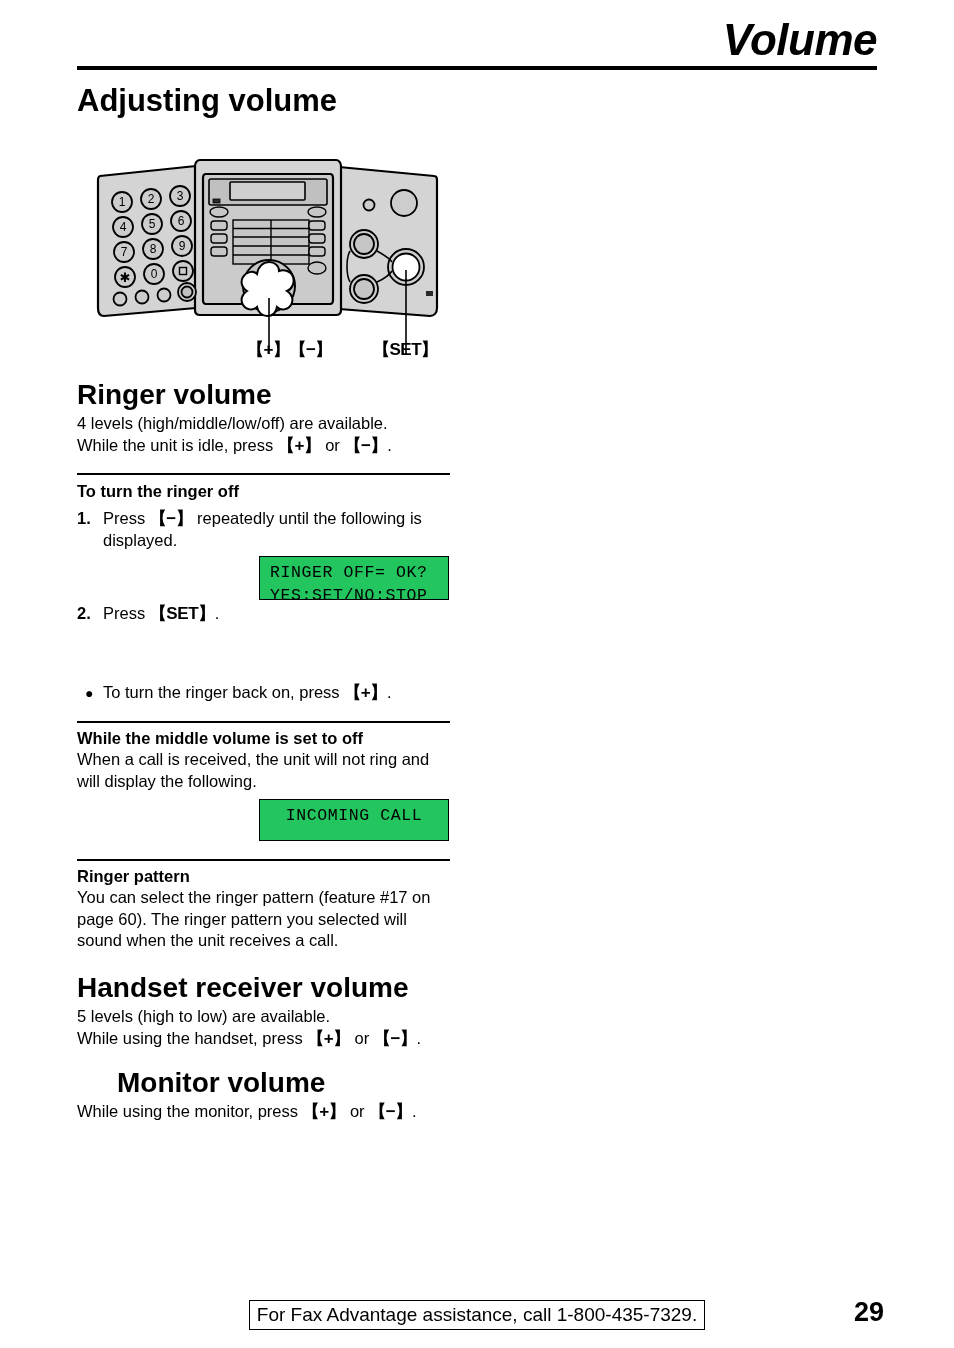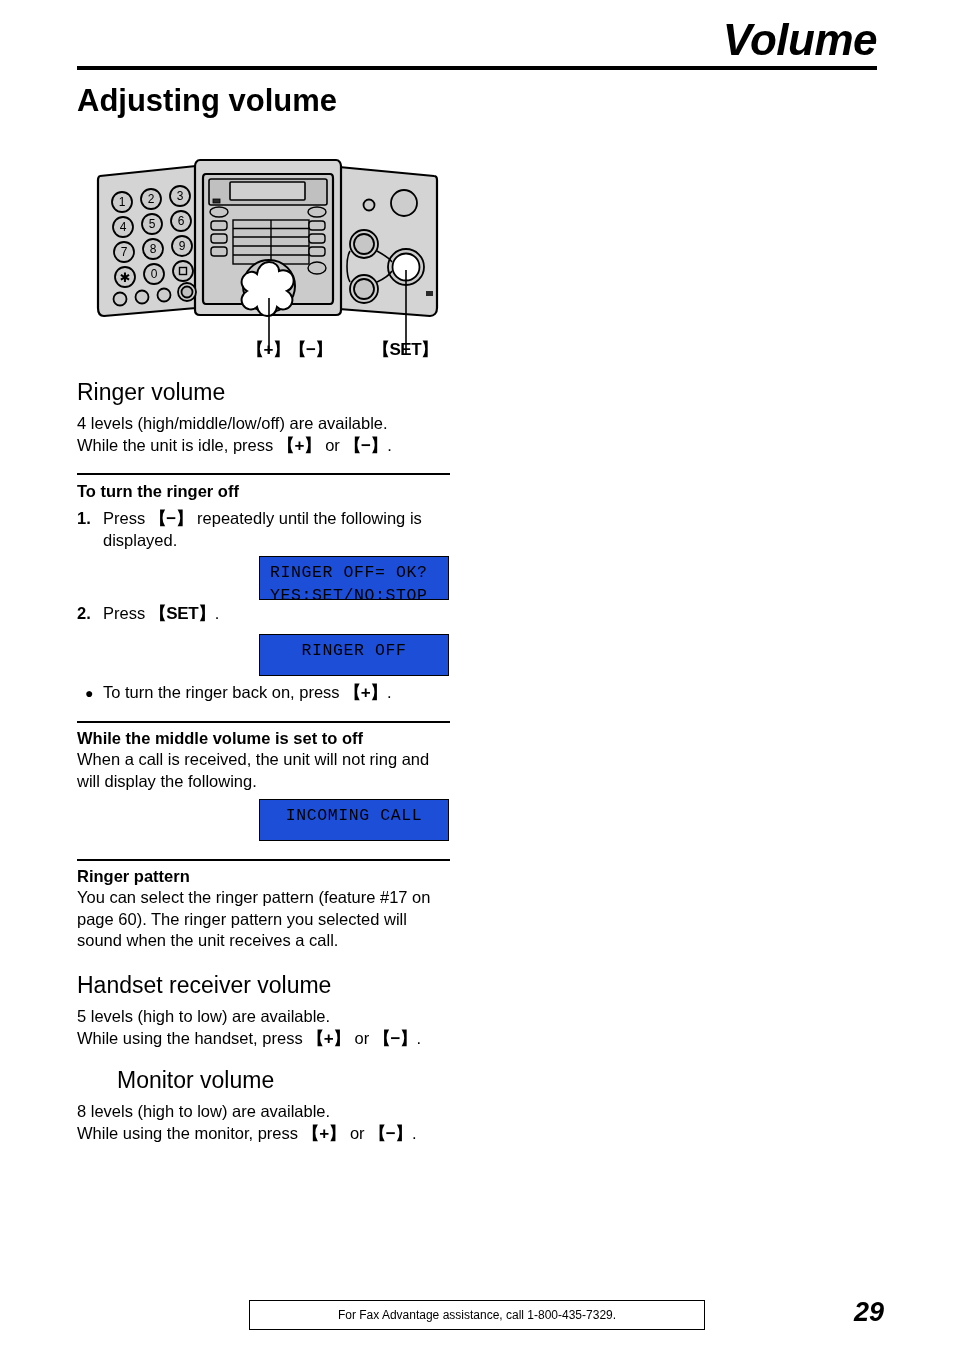--- a/index.html
+++ b/index.html
@@ -48,22 +48,22 @@
     position: absolute;
     left: 77px;
     font-size: 31px;
     font-weight: bold;
     line-height: 1.1;
     white-space: nowrap;
   }
   .h2 {
     position: absolute;
     left: 77px;
-    font-size: 23px;
-    font-weight: normal;
+    font-size: 28px;
+    font-weight: bold;
     line-height: 1.1;
     white-space: nowrap;
   }
   .h3 {
     position: absolute;
     left: 77px;
     font-size: 16.5px;
     font-weight: bold;
     line-height: 1.15;
     white-space: nowrap;
@@ -125,21 +125,21 @@
     left: 77px;
     width: 373px;
     height: 1.6px;
     background: #000;
   }
 
   
   .lcd {
     position: absolute;
     border: 1.6px solid #000;
-    background: #1d4ed8;
+    background: #22c55e;
     font-family: "Liberation Mono", "DejaVu Sans Mono", monospace;
     font-size: 16.5px;
     line-height: 23px;
     box-sizing: border-box;
     padding: 4px 0 4px 0;
     letter-spacing: 0.6px;
   }
   .lcd .l {
     display: block;
     white-space: pre;
@@ -152,30 +152,29 @@
     position: absolute;
     left: 249px;
     top: 1300px;
     width: 456px;
     height: 30px;
     border: 1.6px solid #000;
     box-sizing: border-box;
     display: flex;
     align-items: center;
     justify-content: center;
-    font-size: 12px;
+    font-size: 19px;
     background: #fff;
   }
   .page-num {
     position: absolute;
     right: 70px;
     top: 1297px;
     font-size: 27px;
     font-weight: bold;
-    font-style: italic;
   }
 
   
   .device-wrap {
     position: absolute;
     left: 96px;
     top: 158px;
     width: 360px;
     height: 200px;
   }
@@ -342,24 +341,20 @@
   <div class="lcd" style="left:259px; top:556px; width:190px; height:44px;">
     <span class="l">RINGER OFF= OK?</span>
     <span class="l">YES:SET/NO:STOP</span>
   </div>
 
   <div class="step" style="top:603px;">
     <span class="step-num">2.</span>
     <div class="step-body"><span>Press </span><span class="key">【SET】</span><span>.</span></div>
   </div>
 
-  <div class="lcd" style="left:259px; top:634px; width:190px; height:42px;">
-    <span class="l center">RINGER OFF</span>
-    <span class="l"></span>
-  </div>
 
   <div class="bullet-row" style="top:682px;">
     <span class="bullet-dot">●</span>
     <span class="bullet-text"><span>To turn the ringer back on, press </span><span class="key">【+】</span><span>.</span></span>
   </div>
 
   <div class="rule" style="top:721px;"></div>
   <div class="h3" style="top:729px;">While the middle volume is set to off</div>
   <div class="para" style="top:749px; width:378px;">When a call is received, the unit will not ring and will display the following.</div>
 
@@ -373,21 +368,20 @@
   <div class="para" style="top:887px; width:378px;">You can select the ringer pattern (feature #17 on page 60). The ringer pattern you selected will sound when the unit receives a call.</div>
 
   <div class="h2" style="top:973px;">Handset receiver volume</div>
   <div class="para" style="top:1006px;">
     <div class="nowrapline"><span>5 levels (high to low) are available.</span></div>
     <div class="nowrapline"><span>While using the handset, press </span><span class="key">【+】</span><span> or </span><span class="key">【−】</span><span>.</span></div>
   </div>
 
   <div class="h2" style="top:1068px;margin-left:40px;">Monitor volume</div>
   <div class="para" style="top:1101px;">
-    <div class="nowrapline"><span>8 levels (high to low) are available.</span></div>
     <div class="nowrapline"><span>While using the monitor, press </span><span class="key">【+】</span><span> or </span><span class="key">【−】</span><span>.</span></div>
   </div>
 
   <div class="footer-box">
     <span>For Fax Advantage assistance, call 1-800-435-7329.</span>
   </div>
   <div class="page-num">29</div>
 
 </div>
 

